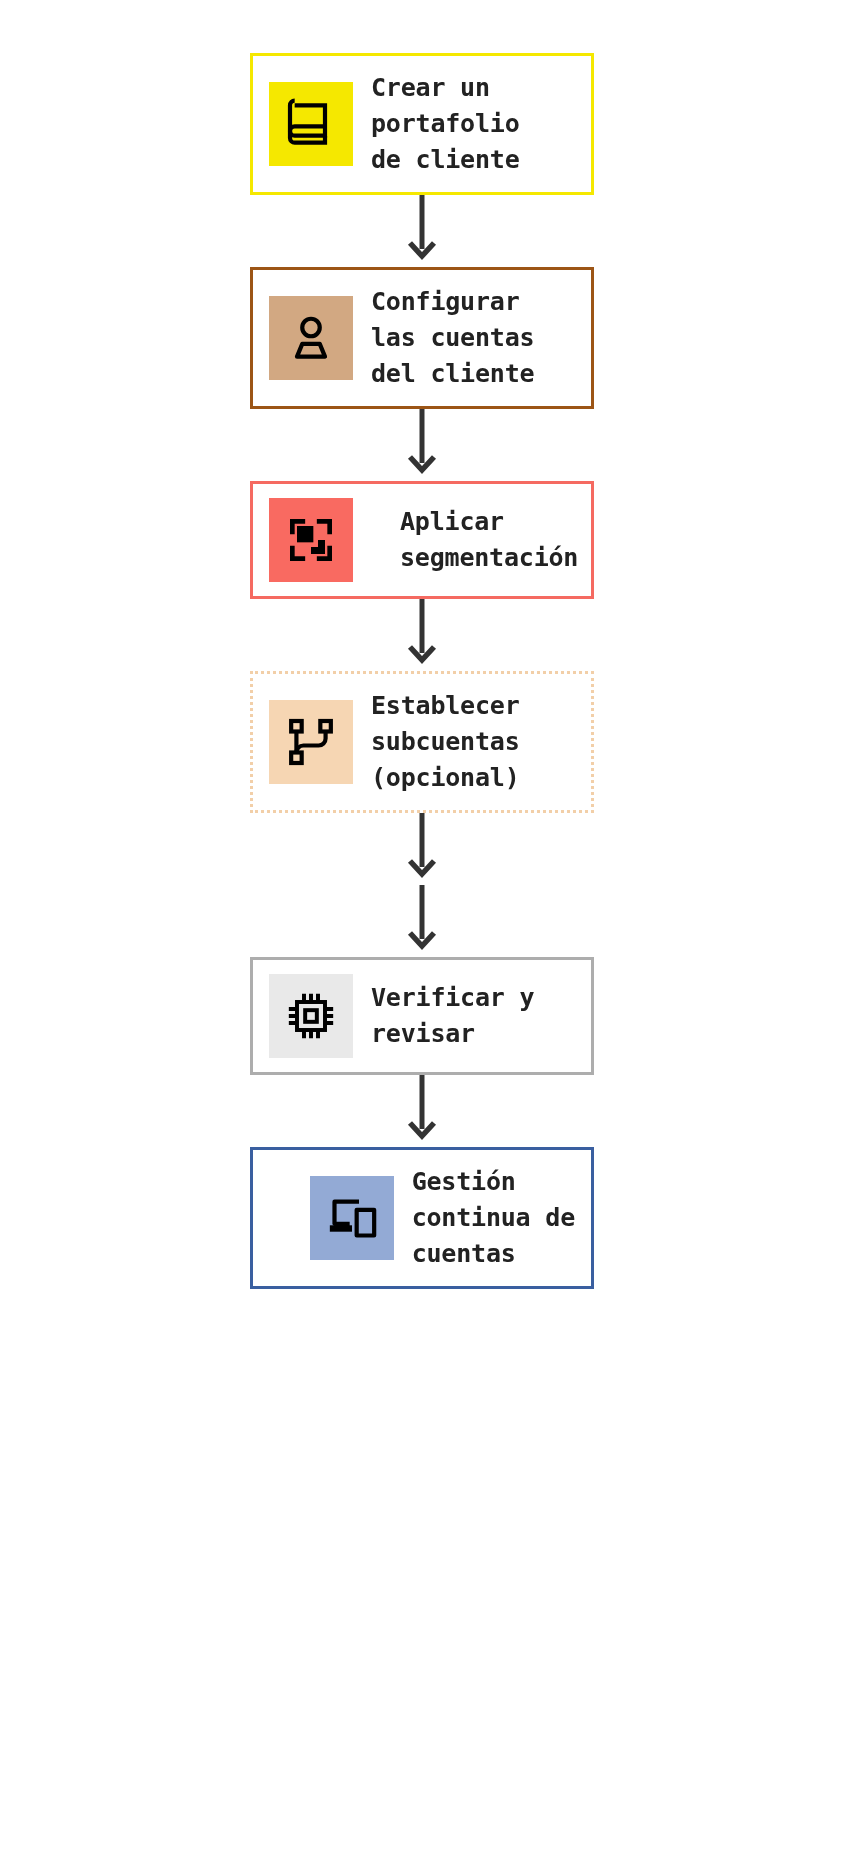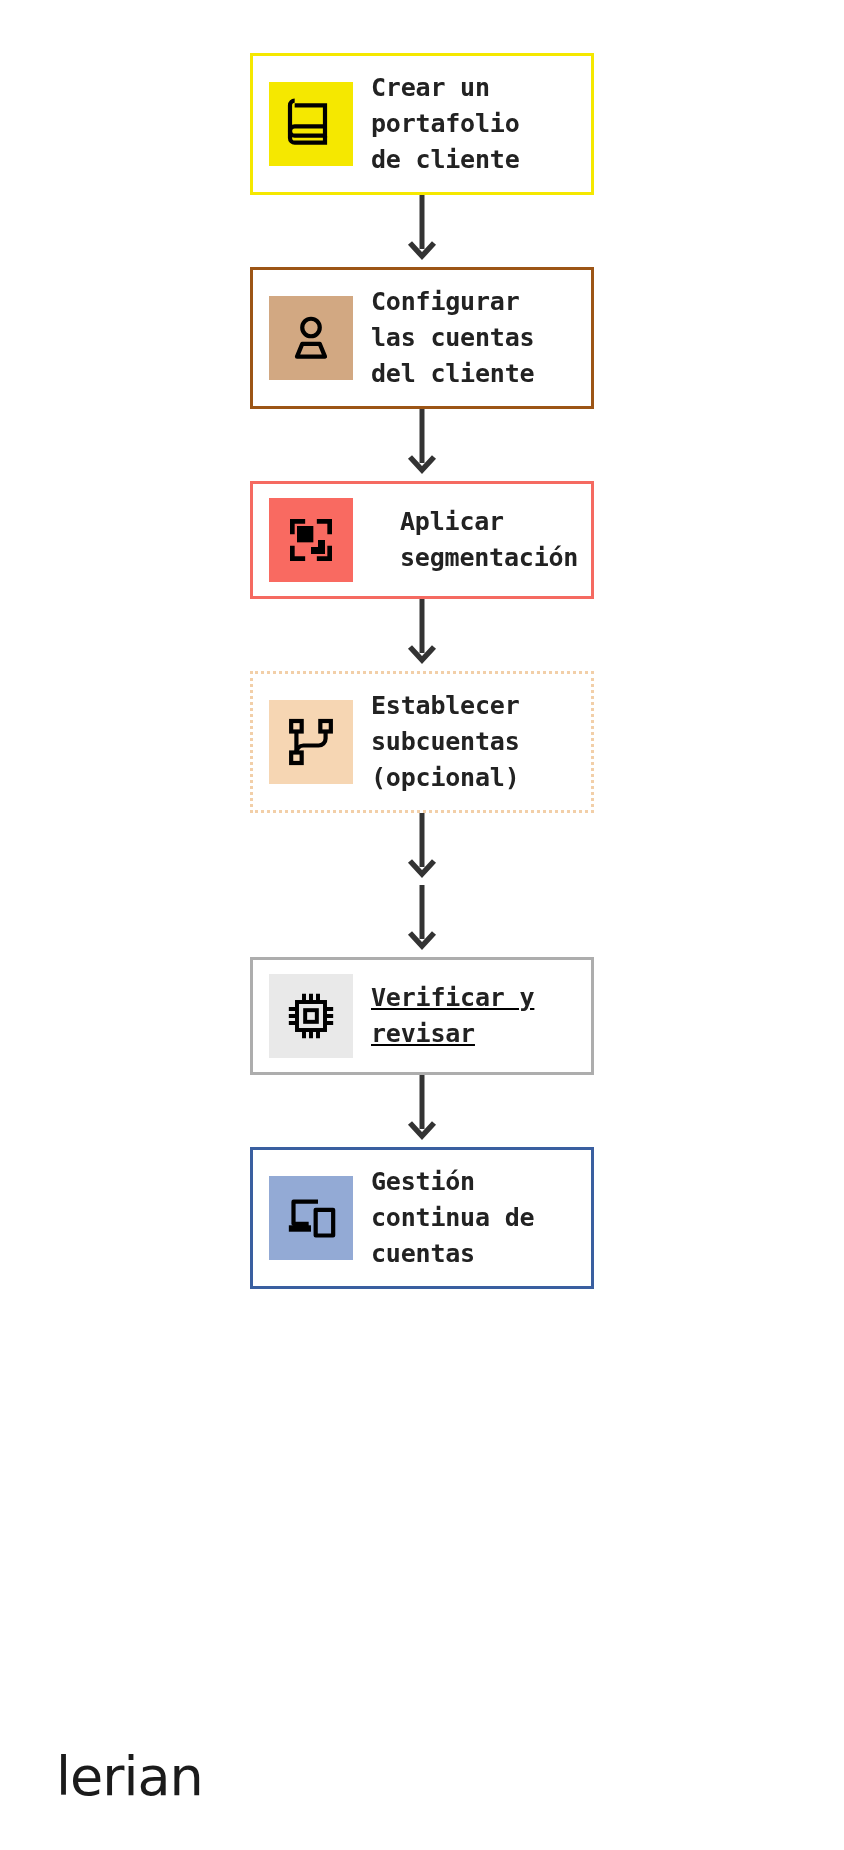--- a/index.html
+++ b/index.html
@@ -170,21 +170,21 @@
           <path d="M3 48 l12 13 l12 -13" stroke="#333333" stroke-width="5.5" fill="none" stroke-linejoin="miter"></path>
         </svg>
       </div>
       <div class="connector">
         <svg xmlns="http://www.w3.org/2000/svg" width="30" height="72" viewBox="0 0 30 72">
           <path d="M15 0 v54" stroke="#333333" stroke-width="5" fill="none"></path>
           <path d="M3 48 l12 13 l12 -13" stroke="#333333" stroke-width="5.5" fill="none" stroke-linejoin="miter"></path>
         </svg>
       </div>
       <div class="node-wrap">
-        <div class="node solid" style="border-color: rgb(173, 173, 173); text-decoration: underline;">
+        <div class="node solid" style="border-color: rgb(173, 173, 173);">
           <div class="icon-box" style="background: rgb(233, 233, 233);">
             <svg xmlns="http://www.w3.org/2000/svg" width="56" height="56" viewBox="0 0 48 48">
               <g fill="none" stroke="#000000" stroke-width="3.4">
                 <rect x="12" y="12" width="24" height="24"></rect>
                 <rect x="19" y="19" width="10" height="10"></rect>
                 <path d="M18 12 v-7 M24 12 v-7 M30 12 v-7"></path>
                 <path d="M18 36 v7 M24 36 v7 M30 36 v7"></path>
                 <path d="M12 18 h-7 M12 24 h-7 M12 30 h-7"></path>
                 <path d="M36 18 h7 M36 24 h7 M36 30 h7"></path>
               </g>
@@ -194,30 +194,29 @@
 revisar</div>
         </div>
       </div>
       <div class="connector">
         <svg xmlns="http://www.w3.org/2000/svg" width="30" height="72" viewBox="0 0 30 72">
           <path d="M15 0 v54" stroke="#333333" stroke-width="5" fill="none"></path>
           <path d="M3 48 l12 13 l12 -13" stroke="#333333" stroke-width="5.5" fill="none" stroke-linejoin="miter"></path>
         </svg>
       </div>
       <div class="node-wrap">
-        <div class="node solid" style="border-color: rgb(58, 95, 160);">
+        <div class="node solid" style="border-color: rgb(58, 95, 160); justify-content: flex-end;">
           <div class="icon-box" style="background: rgb(147, 170, 213);">
             <svg xmlns="http://www.w3.org/2000/svg" width="56" height="56" viewBox="0 0 48 48">
               <g fill="none" stroke="#000000" stroke-width="3.6" stroke-linejoin="round">
                 <path d="M30 10 h-21 v19 h13"></path>
                 <path d="M5 33 h19" stroke-width="5.5"></path>
                 <rect x="28" y="17" width="15" height="22"></rect>
               </g>
             </svg>
           </div>
           <div class="node-label">Gestión
 continua de
 cuentas</div>
         </div>
       </div>
     </div>
-  <div class="logo">lerian</div>
 </div>
 
 </body></html>

